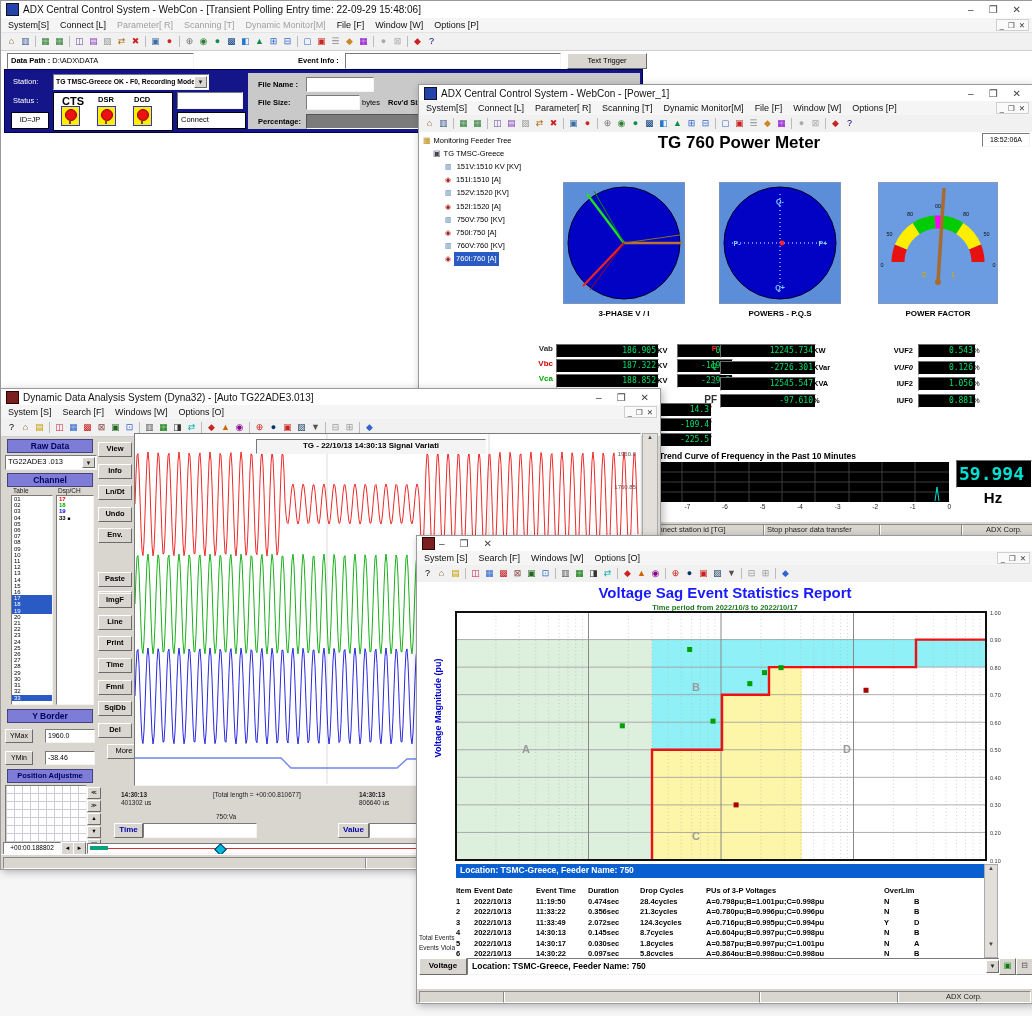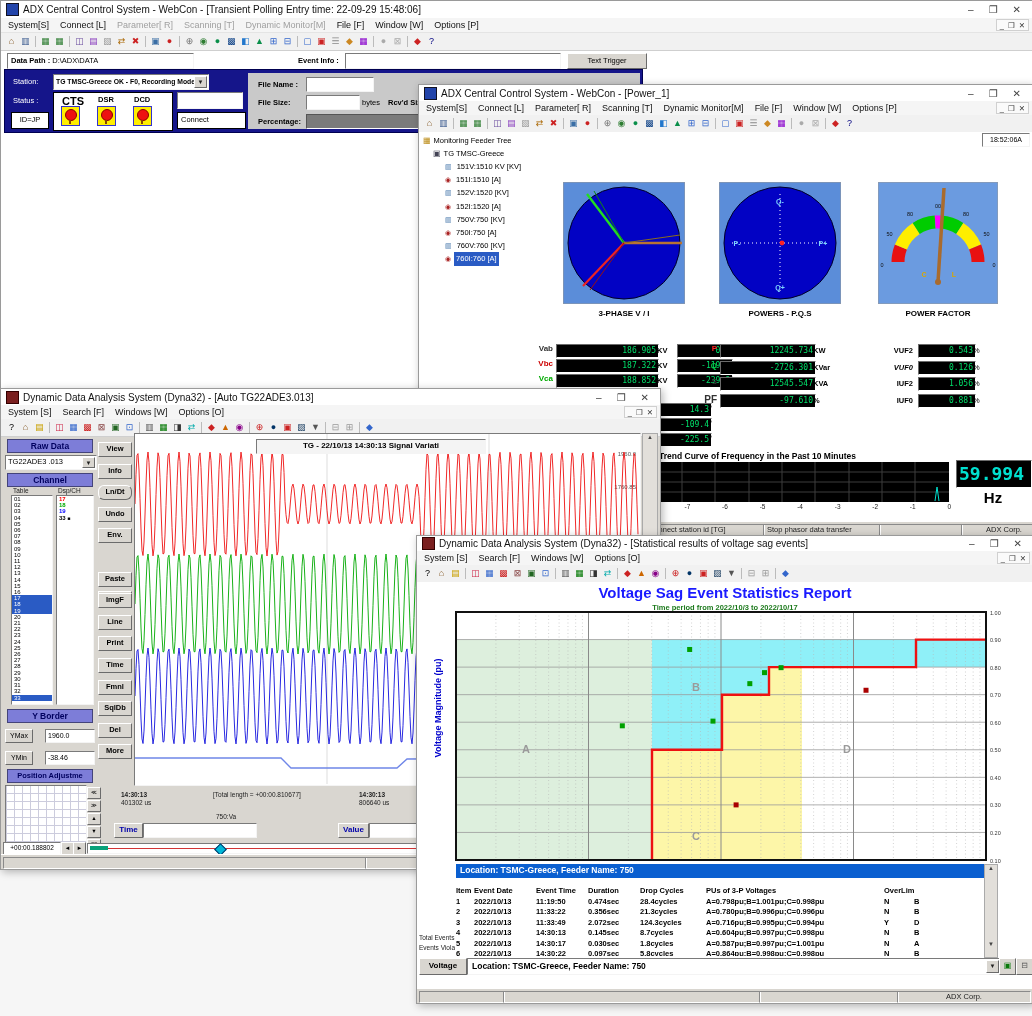--- a/index.html
+++ b/index.html
@@ -253,20 +253,21 @@
           <div style="padding: 0px 2px;">760V:760 [KV]</div>
         </div>
         <div class="treeitem" style="padding-left: 24px; line-height: 13.2px;">
           <div style="color: rgb(170, 34, 34); font-size: 7px;">◉</div>
           <div class="trsel" style="padding: 0px 2px;">760I:760 [A]</div>
         </div>
       </div>
 
     <div class="a sunk" style="left:563px;top:48px;width:46px;height:12px;font-size:7px;line-height:11px;text-align:center">18:52:06A</div>
 
+    <div class="a" style="left:170px;top:48px;width:300px;text-align:center;font-size:17px;font-weight:bold;color:#000">TG 760  Power Meter</div>
 
     <svg class="a" style="left:144px;top:97px" width="122" height="122">
       <rect x="0" y="0" width="122" height="122" fill="#5b8dd9" stroke="#9a9a9a"></rect>
       <circle cx="61" cy="61" r="56" fill="#0202c4" stroke="#000026"></circle>
       <line x1="61" y1="61" x2="24" y2="12" stroke="#22dd22" stroke-width="2.4"></line>
       <line x1="61" y1="61" x2="31" y2="9" stroke="#118811" stroke-width="1"></line>
       <line x1="61" y1="61" x2="119" y2="61" stroke="#b87333" stroke-width="2.6"></line>
       <line x1="61" y1="61" x2="117" y2="53" stroke="#8a6d1a" stroke-width="1"></line>
       <line x1="61" y1="61" x2="20" y2="104" stroke="#ee2222" stroke-width="2.2"></line>
       <line x1="61" y1="61" x2="27" y2="108" stroke="#991111" stroke-width="1"></line>
@@ -517,33 +518,33 @@
         <div class="btn3 a" style="left: 0px; top: 0px; width: 12px; height: 10px; font-size: 5.5px; line-height: 9px;">≪</div>
         <div class="btn3 a" style="left: 0px; top: 13px; width: 12px; height: 10px; font-size: 5.5px; line-height: 9px;">≫</div>
         <div class="btn3 a" style="left: 0px; top: 26px; width: 12px; height: 10px; font-size: 5.5px; line-height: 9px;">▲</div>
         <div class="btn3 a" style="left: 0px; top: 39px; width: 12px; height: 10px; font-size: 5.5px; line-height: 9px;">▼</div>
         <div class="btn3 a" style="left: 0px; top: 52px; width: 12px; height: 10px; font-size: 5.5px; line-height: 9px;">33</div>
       </div>
 
     <div class="a" id="btncol" style="left:97px;top:53px;width:34px">
         <div class="btn3 sideb a" style="left: 0px; top: 0px; font-weight: bold;">View</div>
         <div class="btn3 sideb a" style="left: 0px; top: 21.6px; font-weight: bold;">Info</div>
-        <div class="btn3 sideb a" style="left: 0px; top: 43.2px; font-weight: bold; border-radius: 6px;">Ln/Dt</div>
+        <div class="btn3 sideb a" style="left: 0px; top: 43.2px; font-weight: bold;">Ln/Dt</div>
         <div class="btn3 sideb a" style="left: 0px; top: 64.8px; font-weight: bold;">Undo</div>
         <div class="btn3 sideb a" style="left: 0px; top: 86.4px; font-weight: bold;">Env.</div>
         <div class="btn3 sideb a" style="left: 0px; top: 108px; font-weight: bold; margin-top: 41px;">Copy</div>
         <div class="btn3 sideb a" style="left: 0px; top: 129.6px; font-weight: bold;">Paste</div>
         <div class="btn3 sideb a" style="left: 0px; top: 151.2px; font-weight: bold;">ImgF</div>
         <div class="btn3 sideb a" style="left: 0px; top: 172.8px; font-weight: bold; text-align: center;">Line</div>
         <div class="btn3 sideb a" style="left: 0px; top: 194.4px; font-weight: bold;">Print</div>
         <div class="btn3 sideb a" style="left: 0px; top: 216px; font-weight: bold;">Time</div>
         <div class="btn3 sideb a" style="left: 0px; top: 237.6px; font-weight: bold;">Fmnl</div>
         <div class="btn3 sideb a" style="left: 0px; top: 259.2px; font-weight: bold;">SqlDb</div>
         <div class="btn3 sideb a" style="left: 0px; top: 280.8px; font-weight: bold;">Del</div>
-        <div class="btn3 sideb a" style="left: 0px; top: 302.4px; font-weight: bold;">More</div>
+        <div class="btn3 sideb a" style="left: 9px; top: 302.4px; font-weight: normal;">More</div>
       </div>
 
     <div class="a sunk" style="left:133px;top:44px;width:505px;height:351px;background:#fff;overflow:hidden">
       <svg width="505" height="350" id="wavesvg">
         <line x1="192" y1="0" x2="192" y2="350" stroke="#dddddd"></line>
         <line x1="354" y1="0" x2="354" y2="350" stroke="#dddddd"></line>
         <path d="M0,324 L146,324 L156,334 L262,334 L272,325 L503,324" stroke="#6f86e8" stroke-width="1.4" fill="none"></path>
         <g id="scalelabels">
             <text x="501" y="22" font-size="6" fill="#555" text-anchor="end">1960.0</text>
             <text x="501" y="55" font-size="6" fill="#555" text-anchor="end">1760.85</text>
@@ -578,21 +579,20 @@
     </div>
     <div class="sbar" style="left:0;bottom:0;width:659px;height:14px" id="sb3">
         <div class="seg" style="left: 2px; width: 356px; text-align: left;"></div>
         <div class="seg" style="left: 364px; width: 288px; text-align: left;"></div>
       </div>
   </div>
 
   <div class="win" id="win4" style="left:416px;top:535px;width:616px;height:467px;z-index:4">
     <div class="ttl" style="height:15px">
       <div class="wic" style="background:#7a1f1f;border:1px solid #300;"></div>
-      <span class="t">Dynamic Data Analysis System (Dyna32) - [Statistical results of voltage sag events]</span>
       <span class="wbtns" id="wb4">
           <span class="wb">–</span>
           <span class="wb">❐</span>
           <span class="wb">✕</span>
         </span>
     </div>
     <div class="mbar" style="top:15px" id="m4">
         <div class="mi">System [S]</div>
         <div class="mi">Search [F]</div>
         <div class="mi">Windows [W]</div>

